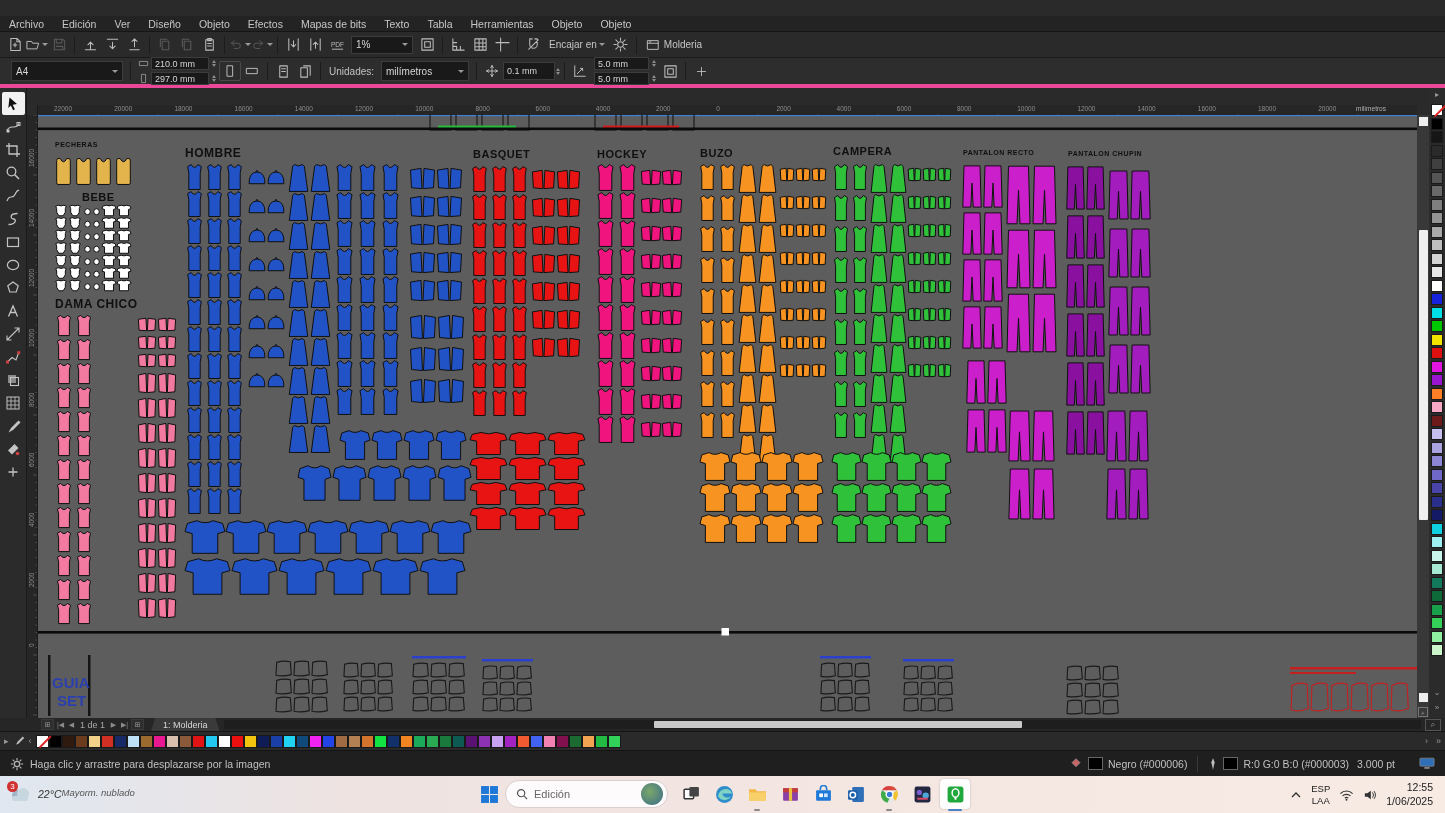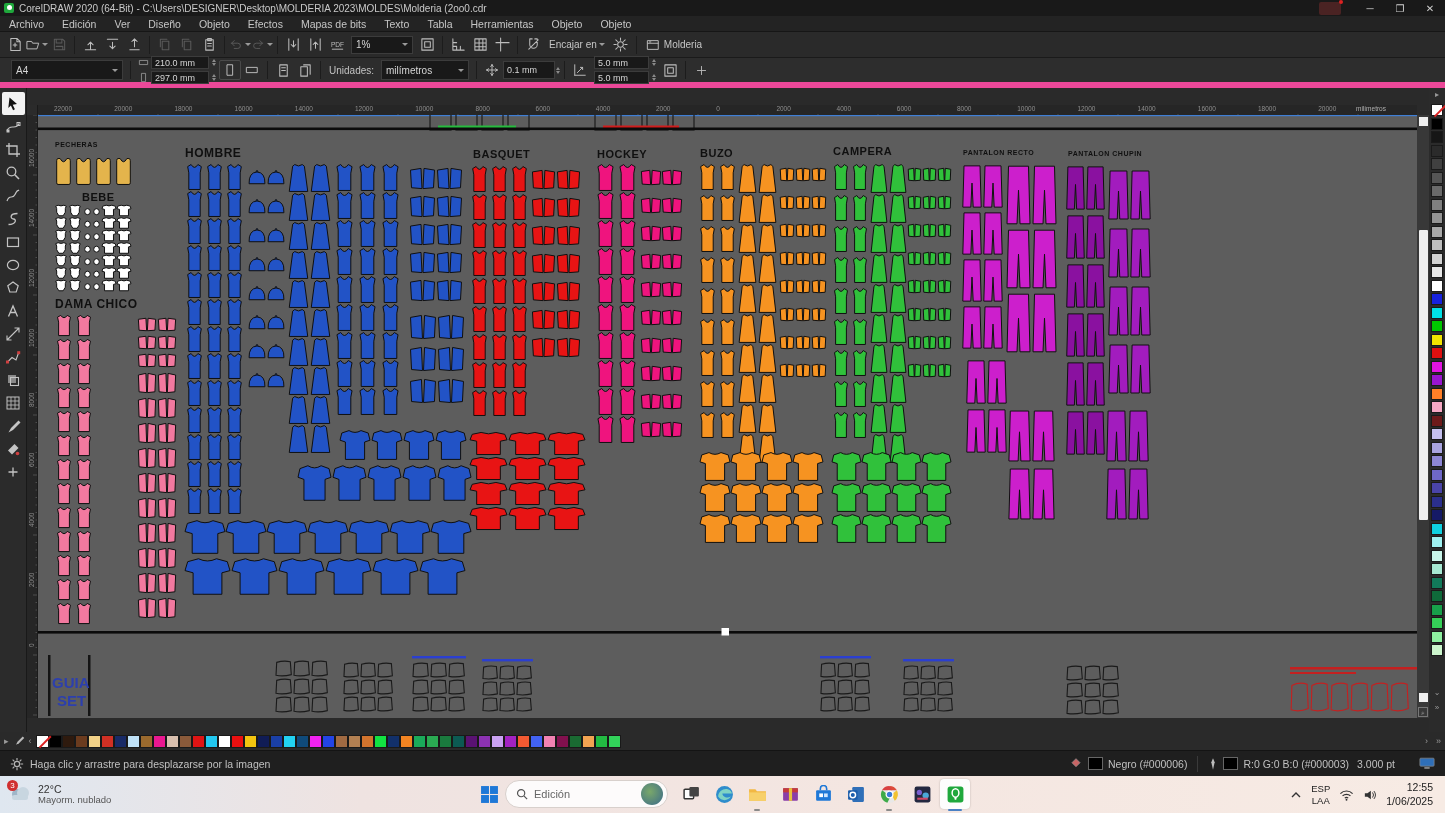--- a/index.html
+++ b/index.html
@@ -13,21 +13,21 @@
   .titlebar .tlogo:after { content:""; position:absolute; left:2.5px; top:1.5px; width:5px; height:5px; border-radius:50%; background:#fff; }
   .wincontrols { margin-left:auto; display:flex; align-items:center; height:100%; }
   .wcbtn { width:30px; height:16px; display:flex; align-items:center; justify-content:center; color:#cfcfcf; font-size:10px; }
   .acct { width:22px; height:13px; background:#4a2323; border-radius:2px; margin-right:14px; position:relative; }
   .acct:after { content:""; position:absolute; right:-2px; top:-2px; width:4px; height:4px; background:#d22; border-radius:50%; }
 
   .menubar { position:absolute; left:0; top:16px; width:1445px; height:16px; background:#232323; display:flex; align-items:center; color:#c6c6c6; font-size:10.5px; border-bottom:1px solid #161616; }
   .menubar span { padding:0 9px; cursor:default; }
 
   .toolbar1 { position:absolute; left:0; top:32px; width:1445px; height:26px; background:#2a2a2a; display:flex; align-items:center; border-bottom:1px solid #1a1a1a; }
-  .propbar  { position:absolute; left:0; top:58px; width:1445px; height:30px; background:#2d2d2d; display:flex; align-items:center; border-bottom:6px solid #ec4899; }
+  .propbar  { position:absolute; left:0; top:58px; width:1445px; height:30px; background:#2d2d2d; display:flex; align-items:center; border-bottom:4px solid #ec4899; }
   .tbi { width:22px; height:20px; display:flex; align-items:center; justify-content:center; border-radius:2px; }
   .tbi svg { display:block; }
   .tbsep { width:1px; height:18px; background:#1c1c1c; margin:0 4px; }
   .caret { width:0; height:0; border-left:3px solid transparent; border-right:3px solid transparent; border-top:3.5px solid #9a9a9a; margin-left:2px; }
   .combo { height:18px; background:#191919; border:1px solid #3c3c3c; color:#d6d6d6; font-size:10px; display:flex; align-items:center; padding:0 4px; margin:0 3px; }
   .combo .cv { flex:1; }
   .field { height:13px; background:#191919; border:1px solid #3c3c3c; color:#d6d6d6; font-size:9px; display:flex; align-items:center; padding:0 3px; }
   .spin { display:flex; flex-direction:column; justify-content:center; margin-left:1px; gap:1px; }
   .spin i { width:0; height:0; border-left:2.5px solid transparent; border-right:2.5px solid transparent; }
   .spin .up { border-bottom:3px solid #8a8a8a; }
@@ -74,50 +74,40 @@
   .none-sw { position:relative; background:#fff; }
   .none-sw:after { content:""; position:absolute; left:0; top:5px; width:16px; height:1.5px; background:#d22; transform:rotate(-45deg); transform-origin:center; }
   .bpalctl { color:#9a9a9a; font-size:9px; padding:0 4px; }
 
   .statusbar { position:absolute; left:0; top:751px; width:1445px; height:25px; background:#1f1f1f; display:flex; align-items:center; color:#c0c0c0; font-size:10.5px; }
   .sw-box { width:15px; height:13px; border:1px solid #666; background:#000; margin:0 5px; }
   .statussep { width:1px; height:16px; background:#3a3a3a; margin:0 10px; }
 
   .taskbar { position:absolute; left:0; top:776px; width:1445px; height:37px; background:linear-gradient(90deg,#dfe7f0 0%,#efe3e1 25%,#f4e6e1 60%,#f7ebe4 100%); display:flex; align-items:center; }
   .weather { display:flex; align-items:center; gap:6px; padding-left:8px; width:200px; }
-  .wtxt { display:flex; flex-direction:column; line-height:1.15; }
+  .wtxt { display:flex; flex-direction:row; line-height:1.15;font-style:italic; }
   .wtemp { font-size:10.5px; color:#333; }
   .wdesc { font-size:9.5px; color:#555; }
   .cloudwrap { position:relative; width:24px; height:20px; }
   .badge { position:absolute; right:14px; top:-4px; background:#d03030; color:#fff; font-size:8px; width:11px; height:11px; border-radius:50%; display:flex; align-items:center; justify-content:center; }
   .searchpill { position:absolute; left:505px; top:4px; width:163px; height:28px; background:rgba(255,255,255,.85); border:1px solid #d8d0cc; border-radius:14px; display:flex; align-items:center; padding:0 4px 0 10px; color:#666; font-size:11px; gap:6px; }
   .searchimg { margin-left:auto; width:22px; height:22px; border-radius:50%; background:radial-gradient(circle at 40% 40%, #7aa86a, #3a6a8a); }
   .tbapp { position:absolute; top:3px; width:30px; height:30px; display:flex; align-items:center; justify-content:center; border-radius:4px; }
   .tbapp.active { background:#fdfdfd; box-shadow:0 0 2px rgba(0,0,0,.25); }
   .rundot { position:absolute; bottom:-2px; left:50%; transform:translateX(-50%); width:6px; height:2.5px; border-radius:2px; background:#8a8a8a; }
   .rundot.wide { width:14px; background:#4a80c4; }
   .tray { position:absolute; right:0; top:0; height:37px; display:flex; align-items:center; gap:9px; padding-right:12px; color:#222; }
   .langs { display:flex; flex-direction:column; font-size:9.5px; line-height:1.2; color:#222; text-align:center; }
   .clock { display:flex; flex-direction:column; font-size:10.5px; line-height:1.25; color:#222; text-align:right; }
 </style>
 </head>
 <body>
 
 <div id="app">
 
-  <div class="titlebar">
-    <div class="tlogo"></div>
-    <span>CorelDRAW 2020 (64-Bit) - C:\Users\DESIGNER\Desktop\MOLDERIA 2023\MOLDES\Molderia (2oo0.cdr</span>
-    <div class="wincontrols">
-      <div class="acct"></div>
-      <div class="wcbtn">─</div>
-      <div class="wcbtn">❐</div>
-      <div class="wcbtn">✕</div>
-    </div>
-  </div>
 
   <div class="menubar" id="menubar">
       <span>Archivo</span>
       <span>Edición</span>
       <span>Ver</span>
       <span>Diseño</span>
       <span>Objeto</span>
       <span>Efectos</span>
       <span>Mapas de bits</span>
       <span>Texto</span>
@@ -1454,20 +1444,37 @@
       <div class="rsw" style="top: 488.5px; background: rgb(18, 122, 90);"></div>
       <div class="rsw" style="top: 502px; background: rgb(15, 106, 58);"></div>
       <div class="rsw" style="top: 515.5px; background: rgb(24, 160, 74);"></div>
       <div class="rsw" style="top: 529px; background: rgb(53, 208, 88);"></div>
       <div class="rsw" style="top: 542.5px; background: rgb(142, 240, 160);"></div>
       <div class="rsw" style="top: 556px; background: rgb(204, 245, 204);"></div>
       <div class="rpalctl" style="top: 600px;">⌄</div>
       <div class="rpalctl" style="top: 615px;">»</div>
     </div>
 
+  <div class="pagenav">
+    <div style="width:40px"></div>
+    <div class="pnbtn">⊞</div>
+    <div class="pnarr">|◀</div>
+    <div class="pnarr">◀</div>
+    <span style="margin:0 3px">1 de 1</span>
+    <div class="pnarr">▶</div>
+    <div class="pnarr">▶|</div>
+    <div class="pnbtn">⊞</div>
+    <div class="ptab">1: Molderia</div>
+    <div class="hscroll">
+      <div class="hthumb" style="left:430px;width:368px"></div>
+    </div>
+    <div class="zoombox">
+        <span style="color:#aaa;font-size:8px">⌕</span>
+      </div>
+  </div>
 
   <div class="bpal" id="bpal">
       <span class="bpalctl">▸</span>
       <svg width="12" height="12" viewBox="0 0 16 16">
         <path d="M13 2L6 9l-2 4 4-2 7-7z" fill="#bbb"></path>
       </svg>
       <span class="bpalctl">‹</span>
       <div class="bsw none-sw"></div>
       <div class="bsw" style="background: rgb(0, 0, 0);"></div>
       <div class="bsw" style="background: rgb(46, 26, 14);"></div>

